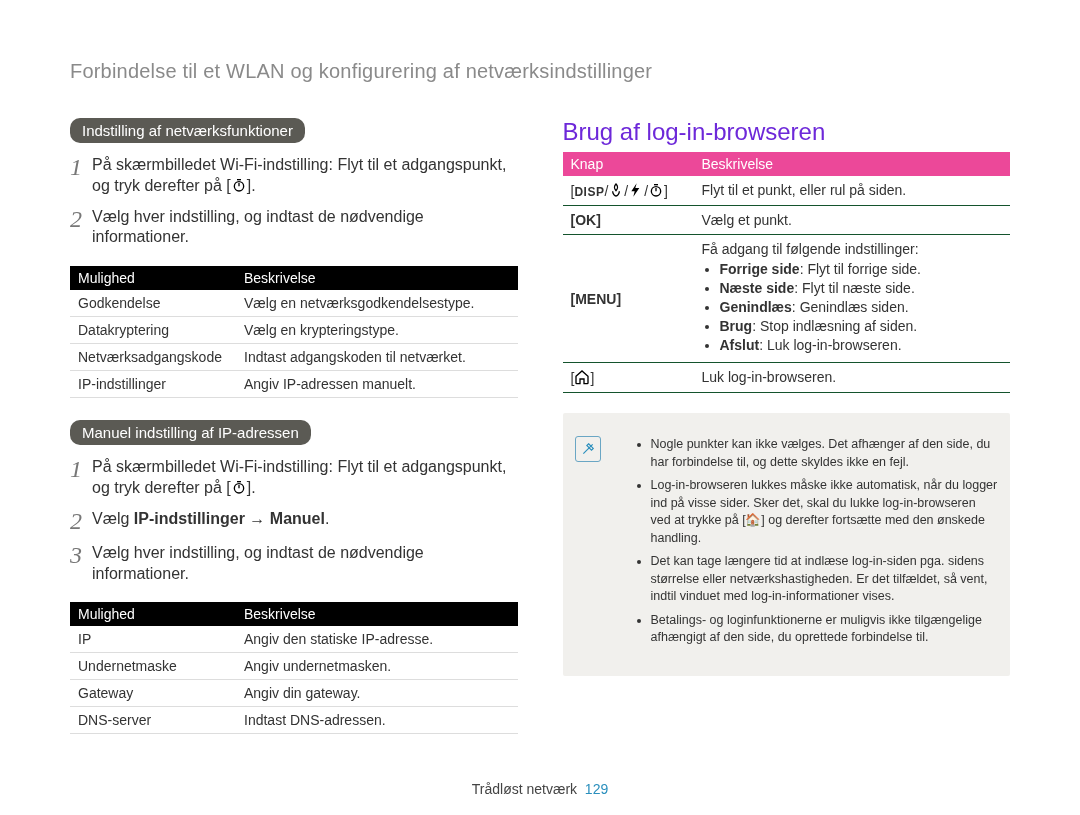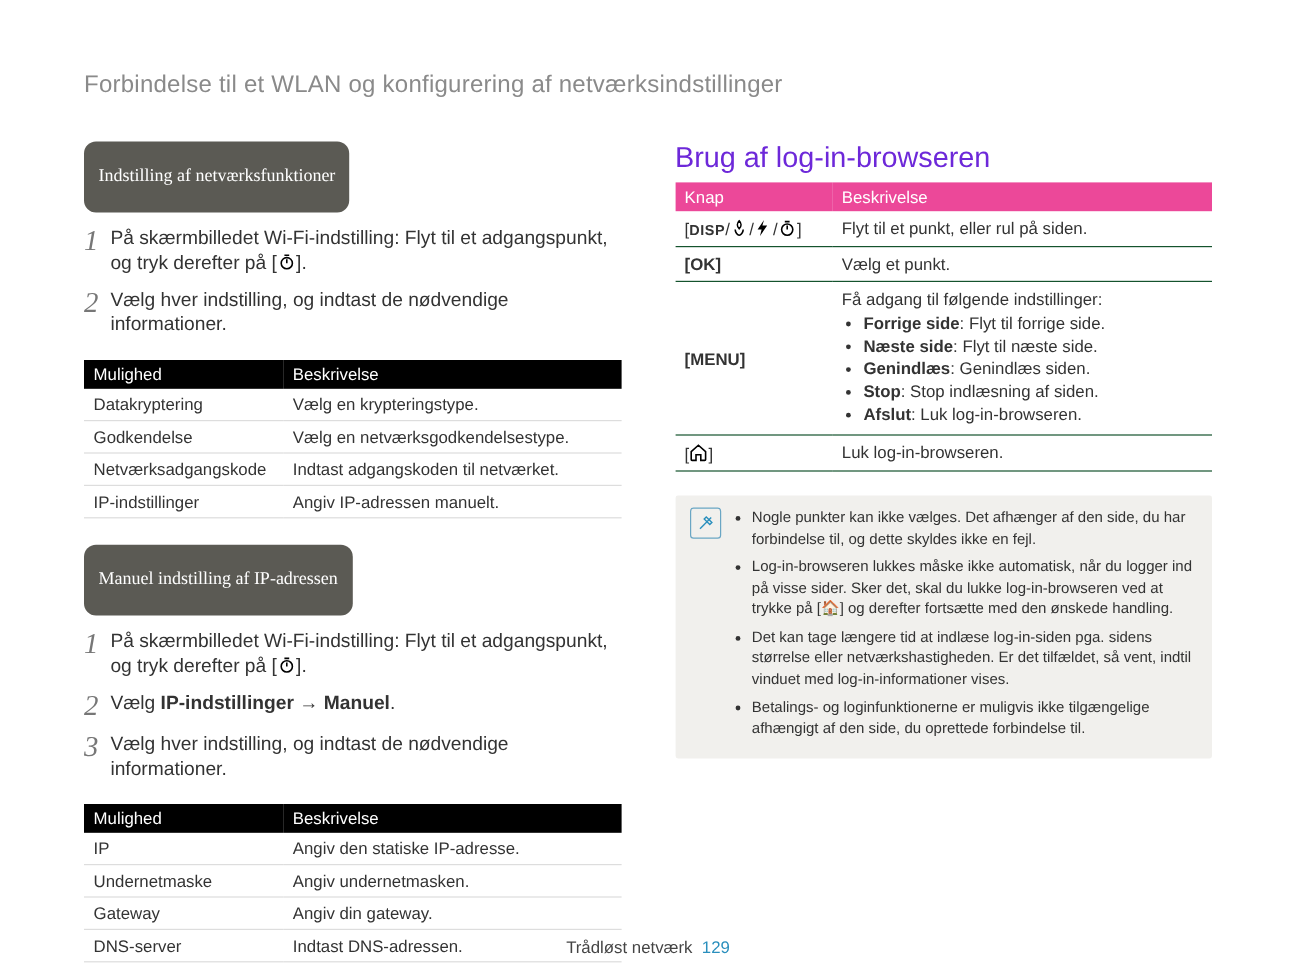--- a/index.html
+++ b/index.html
@@ -33,24 +33,23 @@
   }
   .col {
     flex: 1 1 0;
     min-width: 0;
   }
   .pill {
     display: inline-block;
     background: #5b5a54;
     color: #fff;
     font-size: 15px;
-    padding: 21px 12px;
+    padding: 4px 12px;
     border-radius: 10px;
     margin-bottom: 12px;
-    font-family: Liberation Serif, serif;
   }
   .num-list {
     list-style: none;
     padding: 0;
     margin: 0 0 18px 0;
   }
   .num-list li {
     display: flex;
     align-items: flex-start;
     margin-bottom: 10px;
@@ -130,25 +129,26 @@
   .sub-ul {
     margin: 4px 0 0 0;
     padding-left: 18px;
   }
   .sub-ul li { margin-bottom: 3px; }
   .sub-ul li .b { font-weight: bold; }
 
   .notebox {
     display: flex;
     background: #f1f0ed;
-    padding: 10px 12px;
+    padding: 23px 12px;
     margin-top: 20px;
     font-size: 12.5px;
     line-height: 1.4;
     border-radius: 2px;
+    gap: 24px;
   }
   .note-icon {
     flex: 0 0 24px;
     height: 24px;
     border: 1px solid #6aa6c4;
     border-radius: 3px;
     color: #2a8fbd;
     display: flex;
     align-items: center;
     justify-content: center;
@@ -206,26 +206,26 @@
         </li>
       </ol>
 
       <table class="opt">
         <tbody>
             <tr>
           <th>Mulighed</th>
           <th>Beskrivelse</th>
         </tr>
         <tr>
+              <td>Godkendelse</td>
+              <td>Vælg en netværksgodkendelsestype.</td>
+            </tr>
+        <tr>
               <td>Datakryptering</td>
               <td>Vælg en krypteringstype.</td>
-            </tr>
-        <tr>
-              <td>Godkendelse</td>
-              <td>Vælg en netværksgodkendelsestype.</td>
             </tr>
         <tr>
               <td>Netværksadgangskode</td>
               <td>Indtast adgangskoden til netværket.</td>
             </tr>
         <tr>
               <td>IP-indstillinger</td>
               <td>Angiv IP-adressen manuelt.</td>
             </tr>
       </tbody>
@@ -316,21 +316,21 @@
           <td>Vælg et punkt.</td>
         </tr>
         <tr>
           <td style="vertical-align:middle;"><span class="btnlabel">[MENU]</span></td>
           <td>
             <span>Få adgang til følgende indstillinger:</span>
             <ul class="sub-ul">
               <li><span class="b">Forrige side</span>: <span>Flyt til forrige side.</span></li>
               <li><span class="b">Næste side</span>: <span>Flyt til næste side.</span></li>
               <li><span class="b">Genindlæs</span>: <span>Genindlæs siden.</span></li>
-              <li><span class="b">Stop</span>: <span>Stop indlæsning af siden.</span></li>
+              <li><span class="b">Brug</span>: <span>Stop indlæsning af siden.</span></li>
               <li><span class="b">Afslut</span>: <span>Luk log-in-browseren.</span></li>
             </ul>
           </td>
         </tr>
         <tr>
           <td>[<span class="icon-inline">
                   <svg viewBox="0 0 24 24">
                     <path d="M3 11l9-8 9 8v10a1 1 0 0 1-1 1h-5v-7h-6v7H4a1 1 0 0 1-1-1z" fill="none" stroke="#000" stroke-width="2"></path>
                   </svg>
                 </span>]</td>

